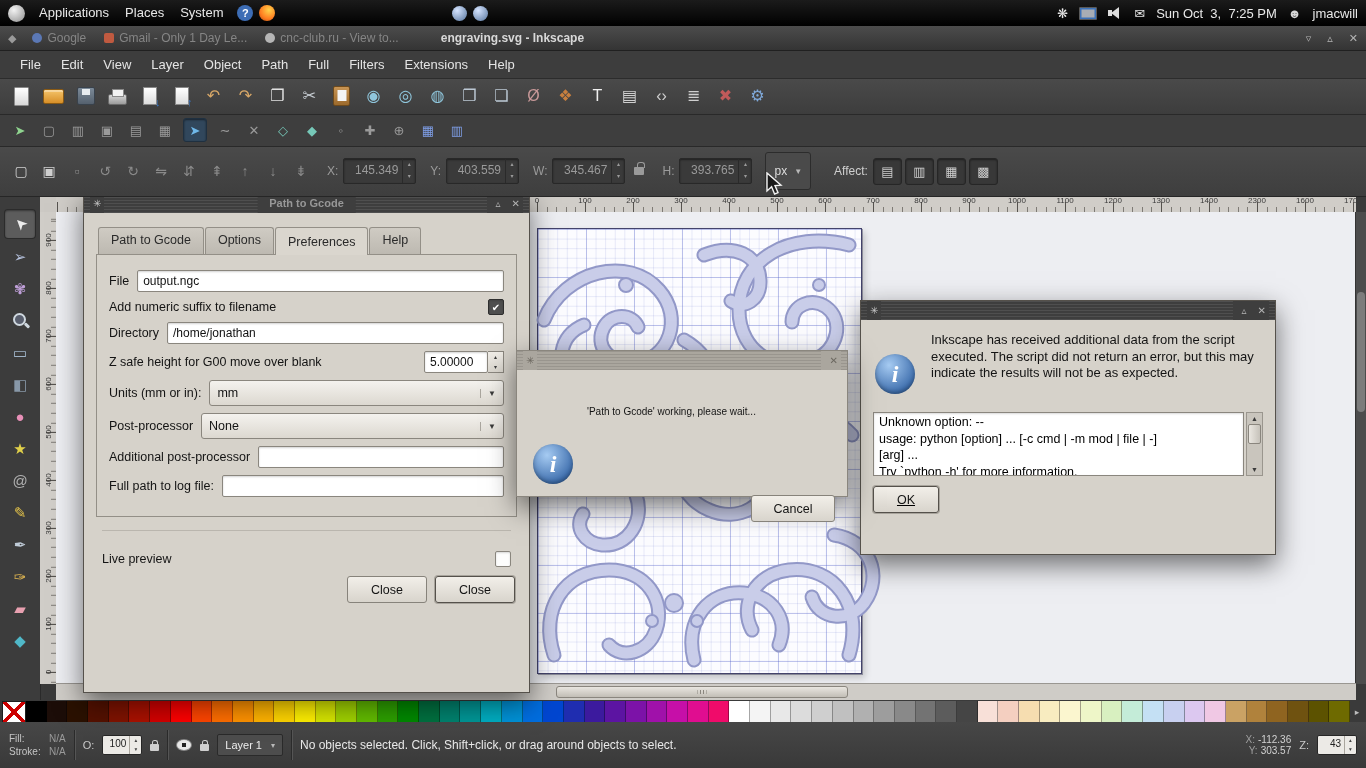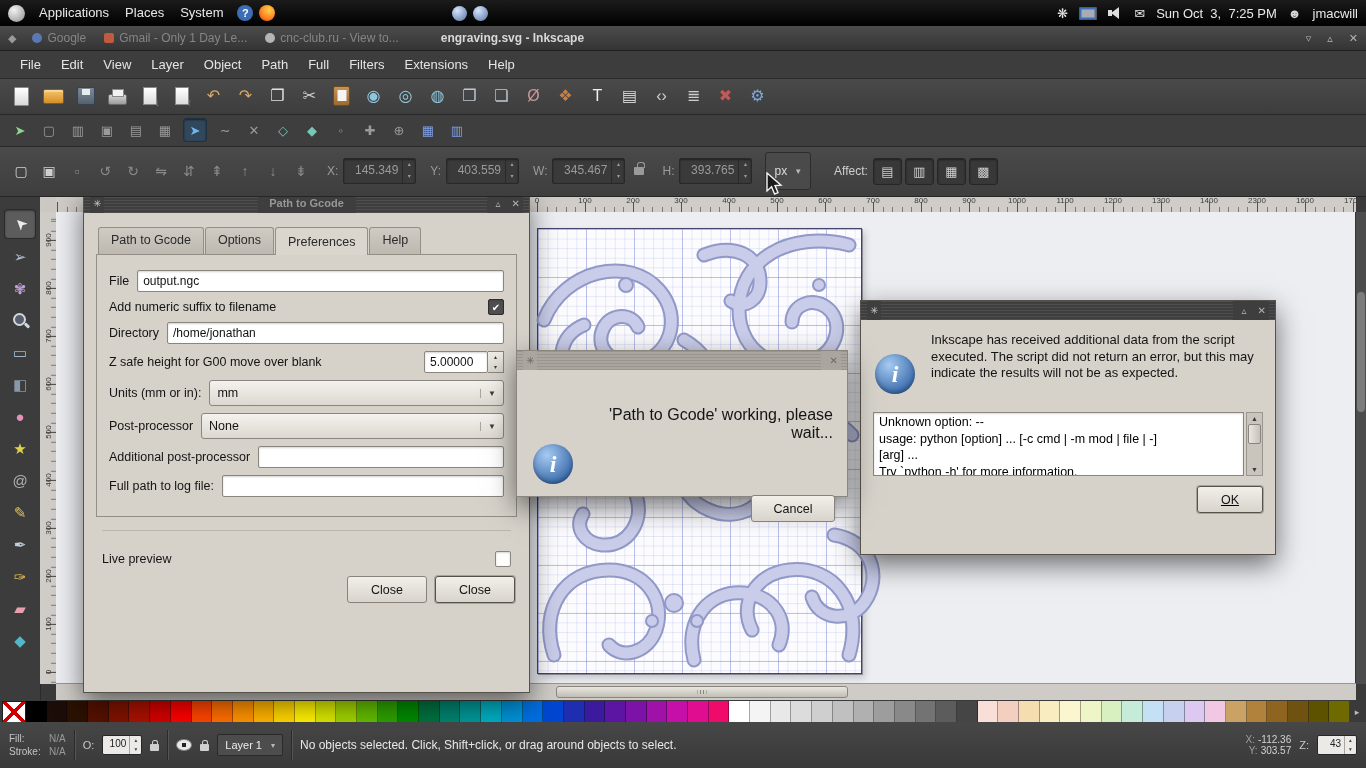--- a/index.html
+++ b/index.html
@@ -221,34 +221,34 @@
   .gbtn.default{border-color:#55514b;box-shadow:0 0 0 1px #a8a49c;}
 
   #dlg-working{left:516px;top:350px;width:330px;height:145px;z-index:22;border-color:#8a867e;}
   .wbody{position:relative;height:126px;}
   .info-icon{width:40px;height:40px;border-radius:50%;
              background:radial-gradient(circle at 35% 28%,#a6cbf2,#3f6fae 72%,#2d5486);
              color:#fff;display:flex;align-items:center;justify-content:center;
              font-family:"Liberation Serif","DejaVu Serif",serif;font-style:italic;font-weight:bold;font-size:24px;
              box-shadow:inset 0 -2px 4px rgba(0,0,0,.3);}
   #dlg-working .info-icon{position:absolute;left:16px;top:38px;}
-  .wmsg{margin:36px 14px 0 70px;font-size:16px;color:#141414;text-align:right;}
+  .wmsg{margin:36px 14px 0 70px;font-size:10px;color:#141414;}
   #dlg-working .gbtn{position:absolute;right:12px;bottom:10px;min-width:84px;}
 
   #dlg-script{left:860px;top:300px;width:414px;height:253px;z-index:21;}
   .sbody{position:relative;padding:12px 12px 10px;}
   #dlg-script .info-icon{position:absolute;left:14px;top:34px;}
   .s-msg{margin-left:58px;font-size:13px;color:#141414;line-height:16.5px;min-height:72px;}
   .outwrap{display:flex;margin-top:8px;}
   .outbox{flex:1;height:60px;background:#fff;border:1px solid #8a867e;box-shadow:inset 0 1px 2px rgba(0,0,0,.15);
           padding:1px 5px;font-size:12.5px;line-height:16.5px;color:#000;overflow:hidden;}
   .vsb{width:15px;margin-left:2px;border:1px solid #9a968e;background:#c9c5bd;display:flex;flex-direction:column;}
   .vsb i{font-style:normal;height:11px;font-size:7px;color:#3a3a3a;display:flex;align-items:center;justify-content:center;}
   .vthumb{height:18px;background:linear-gradient(90deg,#eae7e1,#c6c2ba);border:1px solid #8a867e;margin:0 1px;border-radius:2px;}
-  .s-btnrow{display:flex;justify-content:flex-end;margin-top:10px;text-decoration:underline;}
+  .s-btnrow{display:flex;justify-content:flex-start;margin-top:10px;text-decoration:underline;}
 
   #cursor{position:absolute;left:766px;top:172px;z-index:60;pointer-events:none;}
 </style>
 </head>
 <body>
 
 <div id="screen">
 
   <div id="panel">
     <span class="p-logo"></span>

